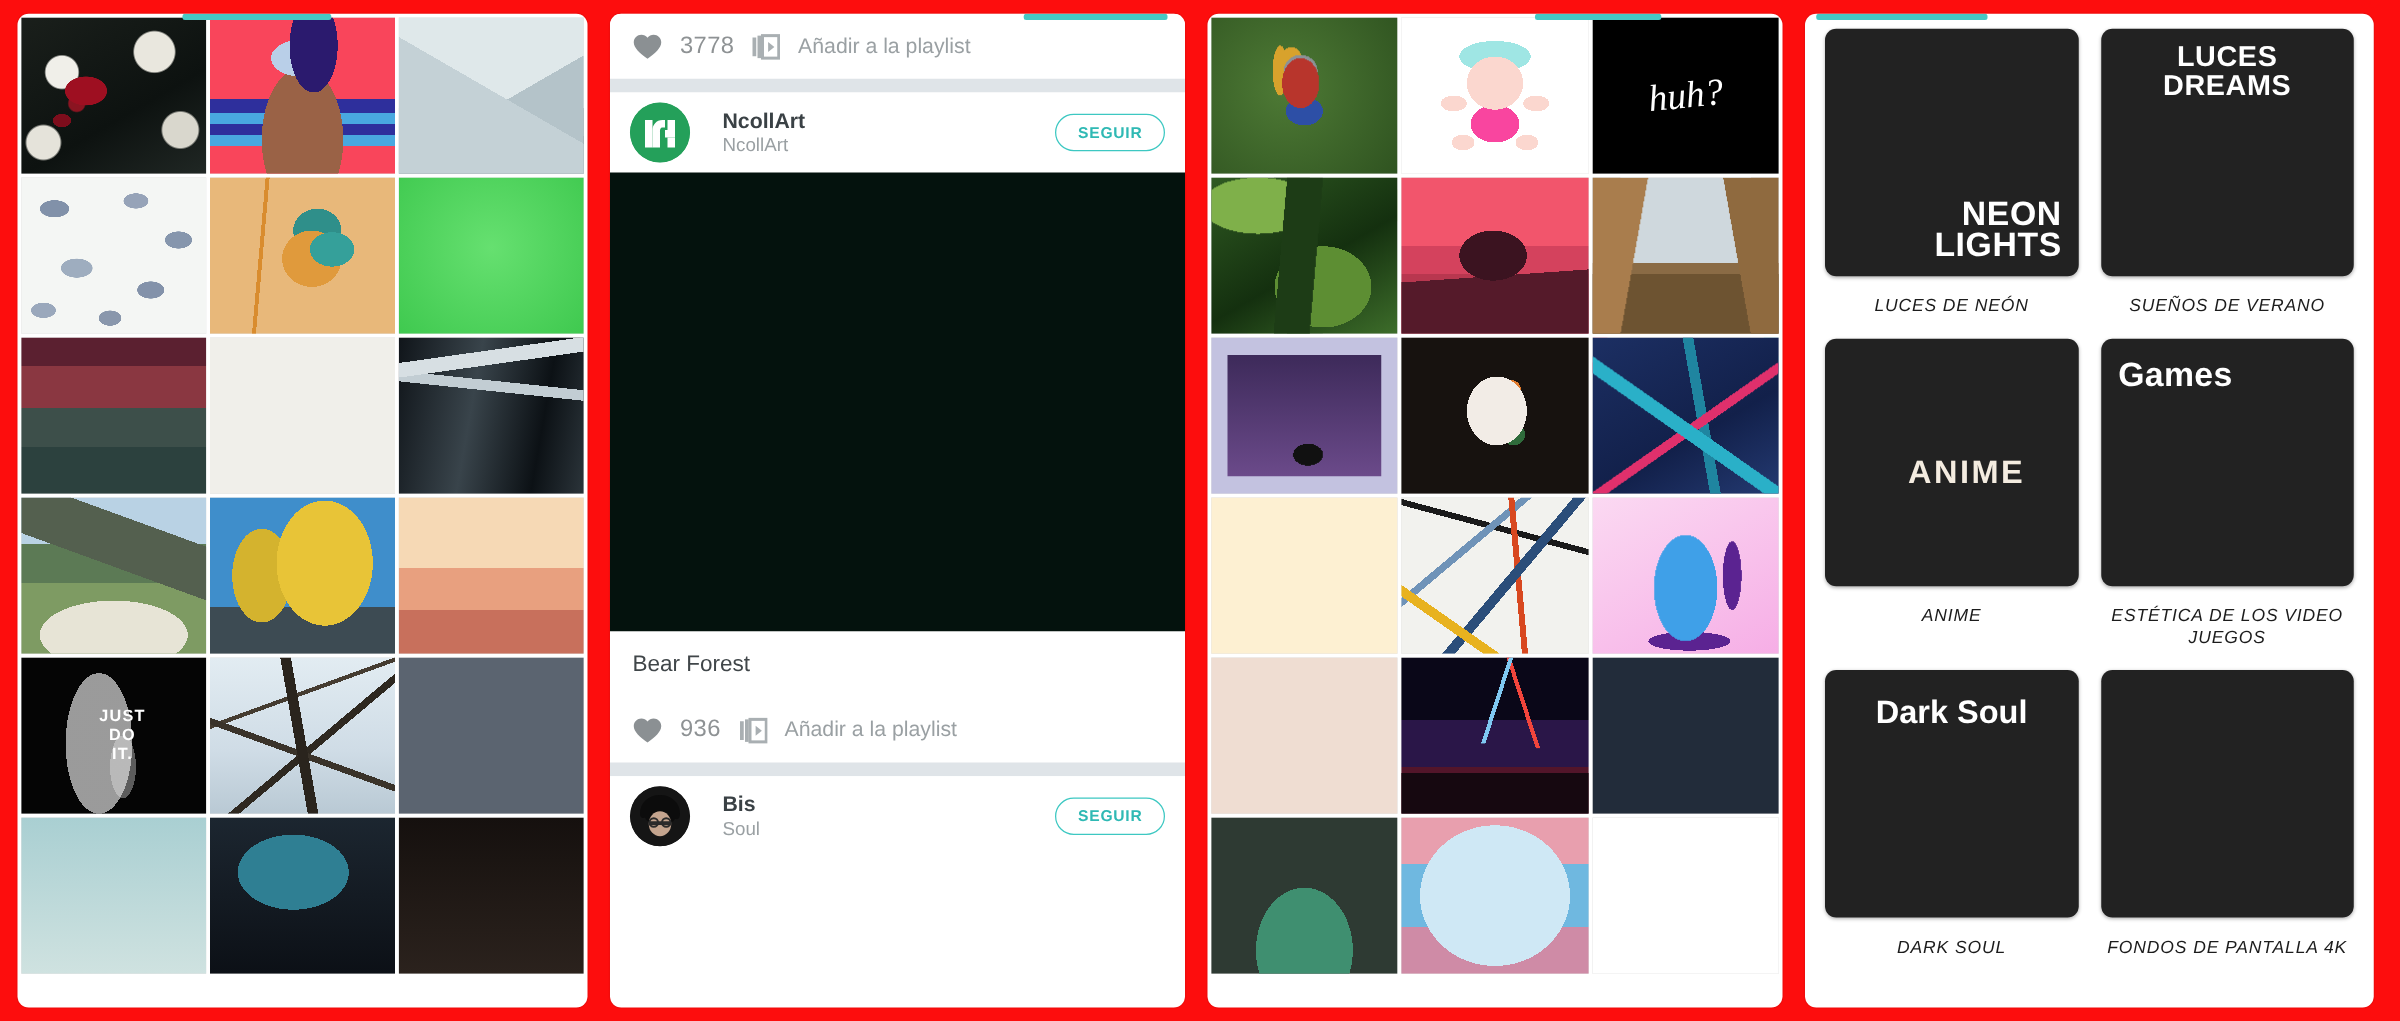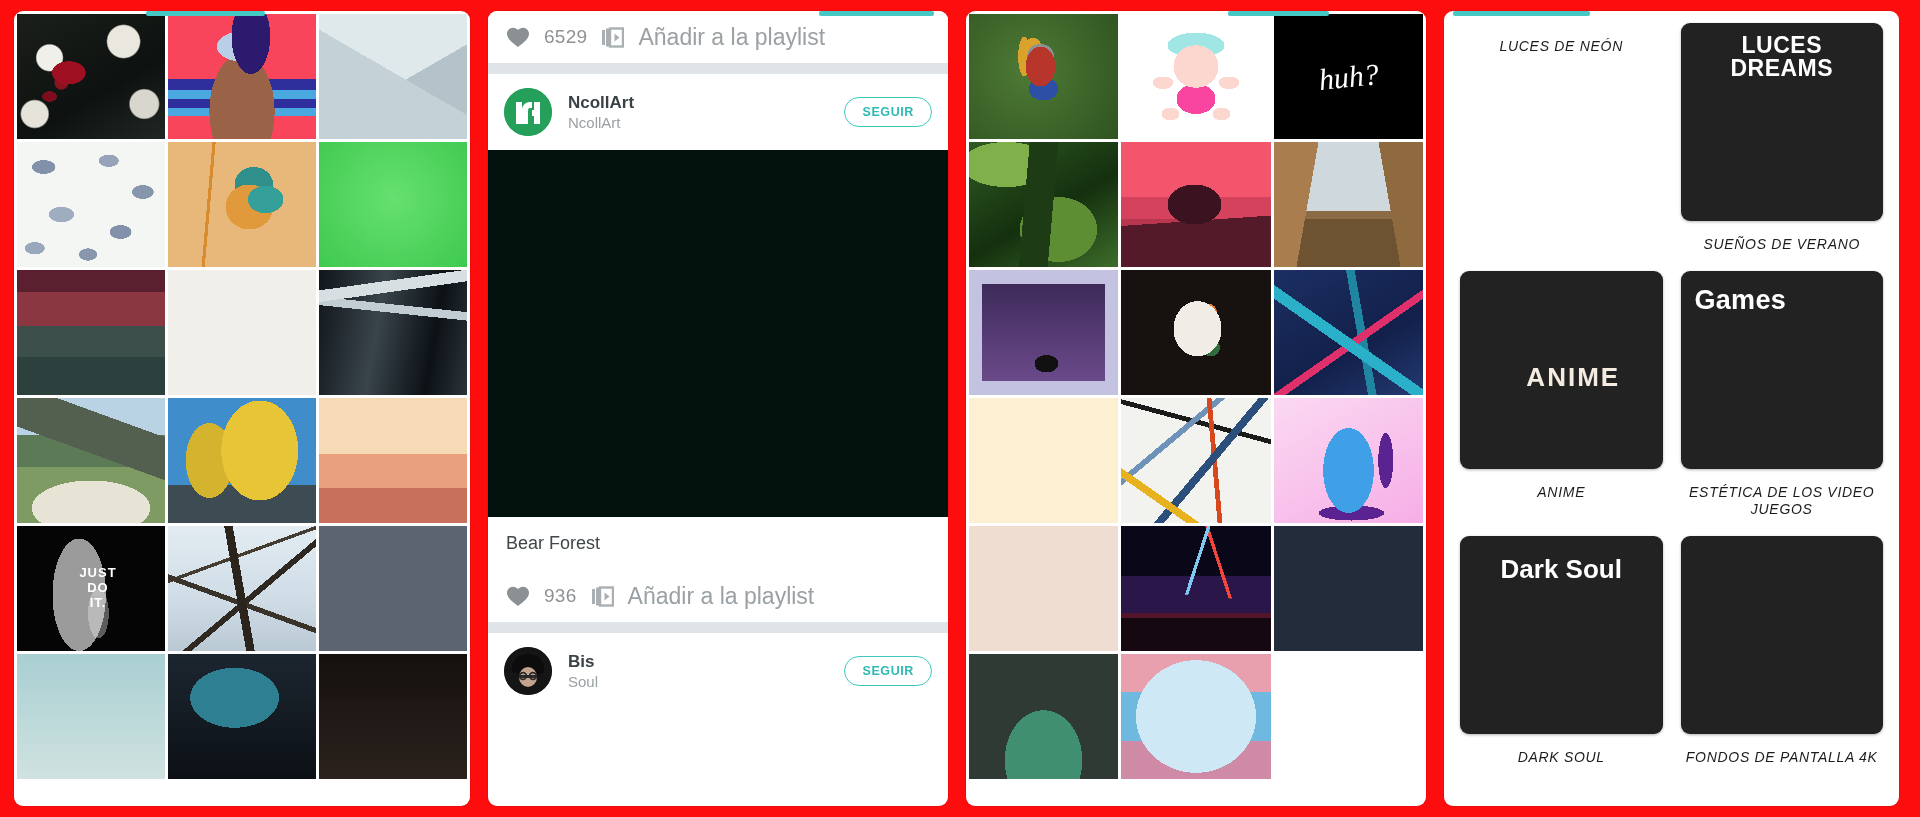--- a/index.html
+++ b/index.html
@@ -56,25 +56,25 @@
     display: flex; align-items: center;
     height: 52px; padding: 0 18px; gap: 14px;
     background: #fff;
   }
   .heart {
     width: 24px; height: 22px; position: relative; flex: 0 0 auto;
   }
   .heart svg { display: block; }
   .likecount { color: #8e9294; font-size: 19px; letter-spacing: .3px; }
   .plicon { width: 23px; height: 23px; flex: 0 0 auto; }
-  .pltext { color: #9aa0a3; font-size: 23px; }
+  .pltext { color: #9aa0a3; font-size: 17px; }
   .divider { height: 11px; background: #dfe4e8; }
   .userrow {
-    display: flex; align-items: center; gap: 16px;
-    padding: 11px 16px; height: 76px; background: #fff;
+    display: flex; align-items: center; gap: 26px;
+    padding: 11px 16px; height: 64px; background: #fff;
   }
   .avatar {
     width: 48px; height: 48px; border-radius: 50%;
     flex: 0 0 auto; overflow: hidden; position: relative;
     background: #2aa05a;
   }
   .uinfo { flex: 1 1 auto; min-width: 0; }
   .uname { font-size: 17px; font-weight: bold; color: #3a4145; line-height: 1.25; }
   .uloc { font-size: 15px; color: #9aa0a3; line-height: 1.3; }
   .followbtn {
@@ -265,21 +265,21 @@
 
   <div class="phone p2">
     <div class="tealbar" id="tb2" style="left: 72%; width: 25%;"></div>
 
     <div class="actionbar">
       <span class="heart">
         <svg width="24" height="22" viewBox="0 0 24 22">
             <path d="M12 21C6 16.5 1 12.6 1 7.8 1 4.3 3.8 1.7 7.1 1.7c1.9 0 3.8.9 4.9 2.4 1.1-1.5 3-2.4 4.9-2.4C20.2 1.7 23 4.3 23 7.8 23 12.6 18 16.5 12 21z" fill="#8b9093"></path>
           </svg>
       </span>
-      <span class="likecount">6529</span>
+      <span class="likecount">3778</span>
       <span class="plicon">
         <svg width="23" height="23" viewBox="0 0 23 23">
           <rect x="1" y="4" width="3" height="15" fill="#a9afb2"></rect>
           <rect x="5" y="2.5" width="3" height="18" fill="#a9afb2"></rect>
           <rect x="9" y="2.5" width="13" height="18" fill="none" stroke="#a9afb2" stroke-width="2.4"></rect>
           <path d="M13.5 7.5l5 4-5 4z" fill="#a9afb2"></path>
         </svg>
       </span>
       <span class="pltext">Añadir a la playlist</span>
     </div>
@@ -523,20 +523,37 @@
       </div>
     </div>
   </div>
 
   <div class="phone p4">
     <div class="tealbar" id="tb4" style="left: 2%; width: 30%;"></div>
     <div class="p4inner">
       <div class="cardgrid">
 
         <div class="card">
+          <div class="cardimg">
+            <div class="art" style="background:linear-gradient(135deg,#4a1270 0 30%,#7a1a86 30% 62%,#b2187c 62% 100%)"></div>
+            <div class="art" style="background:
+              radial-gradient(ellipse 26% 60% at 42% 56%, #2b1140 0 100%, transparent 100%),
+              radial-gradient(ellipse 16% 42% at 44% 50%, #c95ba8 0 100%, transparent 100%),
+              radial-gradient(ellipse 9% 22% at 46% 42%, #8a4f8a 0 100%, transparent 100%),
+              radial-gradient(ellipse 5% 45% at 80% 45%, #d12060 0 100%, transparent 100%),
+              radial-gradient(ellipse 3% 50% at 17% 52%, #7b2fc0 0 100%, transparent 100%)"></div>
+            <div class="art" style="background:
+              radial-gradient(circle 1.2% at 22% 20%, rgba(255,255,255,.6) 0 100%, transparent 100%),
+              radial-gradient(circle 1% at 76% 28%, rgba(255,255,255,.5) 0 100%, transparent 100%),
+              radial-gradient(circle 1.3% at 88% 62%, rgba(255,255,255,.45) 0 100%, transparent 100%)"></div>
+            <div style="position:absolute;right:13px;bottom:11px;color:#fff;font-size:27px;font-weight:bold;line-height:.95;text-align:right;letter-spacing:.5px">
+              <span>NEON</span><br>
+              <span>LIGHTS</span>
+            </div>
+          </div>
           <div class="cardlabel">LUCES DE NEÓN</div>
         </div>
 
         <div class="card">
           <div class="cardimg">
             <div class="art" style="background:linear-gradient(180deg,#2f9fd4 0 58%,#9bd2e8 58% 72%,#f0dcb4 72% 100%)"></div>
             <div class="art" style="background:
               radial-gradient(ellipse 18% 9% at 44% 62%, #f5f5f5 0 100%, transparent 100%),
               radial-gradient(ellipse 5% 9% at 43% 72%, #e8556a 0 100%, transparent 100%),
               radial-gradient(ellipse 4% 11% at 72% 70%, #3d3d5c 0 100%, transparent 100%),

